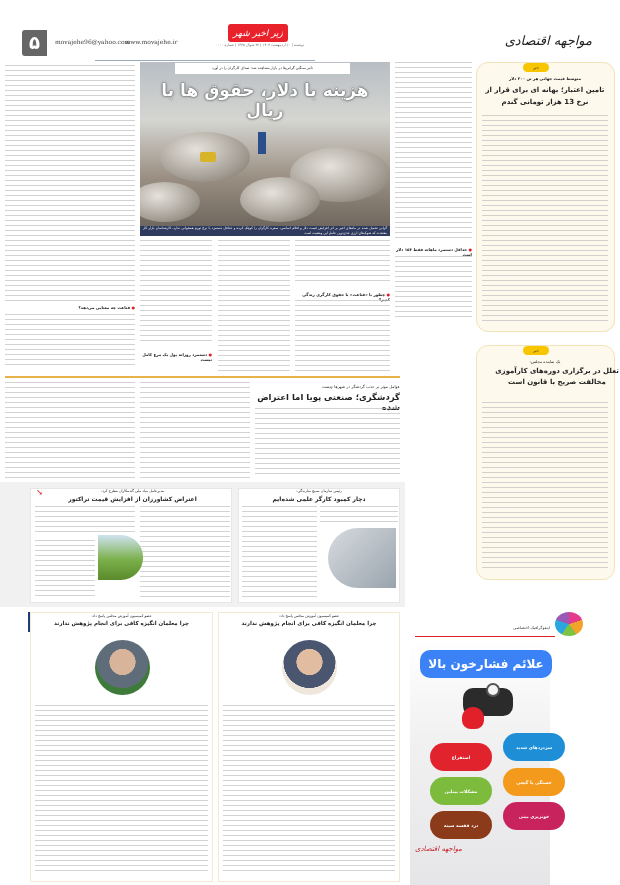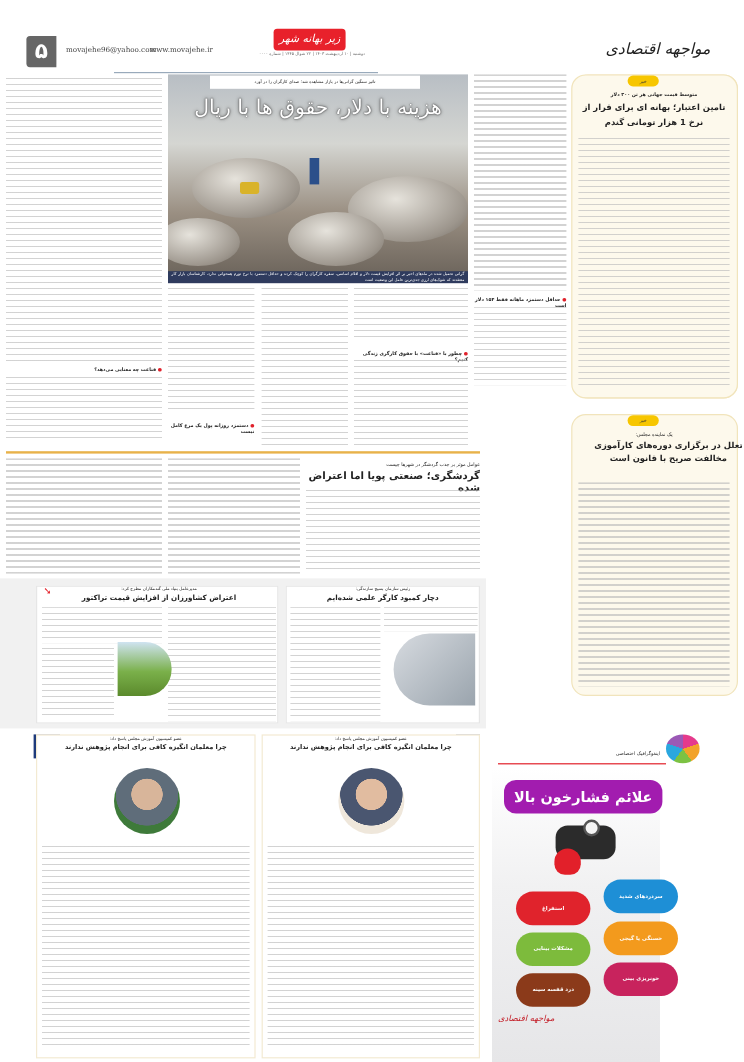--- a/index.html
+++ b/index.html
@@ -17,35 +17,35 @@
 .box-y{background:#fdf9ec;border:1px solid #f1e4bb;border-radius:12px}
 .tag{background:#f7c600;color:#333;font-size:4px;text-align:center;border-radius:8px}
 .kicker{font-size:4px;color:#222;text-align:center;font-weight:bold}
 .title{font-size:8px;color:#222;text-align:center;font-weight:bold;line-height:13px}
 .subhead{font-size:4px;color:#222;font-weight:bold}
 .subhead .dot{color:#e0212b}
 .card{background:#fff;border:1px solid #e6e6e6}
 .hero{left:140px;top:62px;width:250px;height:165px;background:linear-gradient(180deg,#b8bec4 0%,#d5d6d2 35%,#9a8f82 70%,#6f675e 100%);overflow:hidden}
 .hero .coin{position:absolute;border-radius:50%;background:radial-gradient(ellipse at 40% 35%,#e6e3dc,#9c958c 70%,#6d675f);}
 .hero-kicker{left:175px;top:63px;width:175px;height:11px;background:#fff;font-size:3.6px;text-align:center;line-height:11px;color:#222}
-.hero-title{left:145px;top:80px;width:240px;font-size:17px;font-weight:normal;color:#fff;text-align:center;text-shadow:0 0 3px #555,0 0 1px #000}
+.hero-title{left:145px;top:80px;width:240px;font-size:17px;font-weight:bold;color:#fff;text-align:center;text-shadow:0 0 3px #555,0 0 1px #000}
 .caption{left:140px;top:226px;width:250px;height:10px;background:#2f3b5e;color:#fff;font-size:3.3px;line-height:5px;padding:0 3px;text-align:justify}
 .bp-panel{left:410px;top:640px;width:140px;height:245px;background:linear-gradient(180deg,#fff 0%,#f1f1f2 40%,#e6e6e8 100%)}
-.bp-banner{left:420px;top:650px;width:132px;height:28px;background:#a21caf;border-radius:10px;color:#fff;font-weight:bold;font-size:12px;text-align:center;line-height:28px}
+.bp-banner{left:420px;top:650px;width:132px;height:28px;background:#3b82f6;border-radius:10px;color:#fff;font-weight:bold;font-size:12px;text-align:center;line-height:28px}
 .pill{position:absolute;height:28px;border-radius:14px;color:#fff;font-size:4.5px;font-weight:bold;text-align:center;display:flex;align-items:center;justify-content:center;line-height:7px;padding:0 10px}
 .bluebar{background:#1e3a7a}
 </style>
 </head>
 <body>
 
 <div class="abs hdr"></div>
 <div class="abs pagenum">۵</div>
 <div class="abs email">movajehe96@yahoo.com</div>
 <div class="abs web">www.movajehe.ir</div>
-<div class="abs brand">زیر بهانه شهر</div>
+<div class="abs brand">زیر اخیر شهر</div>
 <div class="abs dateline">دوشنبه | ۱۰ اردیبهشت ۱۴۰۳ | ۲۲ شوال ۱۴۴۵ | شماره ۰۰۰۰</div>
 <div class="abs logo">مواجهه اقتصادی</div>
 <div class="abs hrule"></div>
 
 <div class="abs hero">
   <div class="coin" style="left:20px;top:70px;width:90px;height:50px"></div>
   <div class="coin" style="left:150px;top:85px;width:100px;height:55px"></div>
   <div class="coin" style="left:100px;top:115px;width:80px;height:45px"></div>
   <div class="coin" style="left:-10px;top:120px;width:70px;height:40px"></div>
   <div style="position:absolute;left:118px;top:70px;width:8px;height:22px;background:#2b4f8a"></div>
@@ -66,21 +66,21 @@
 <div class="abs subhead" style="left:5px;top:305px;width:130px"><span class="dot">● </span><span>قناعت چه معنایی می‌دهد؟</span></div>
 <div class="abs lines" style="left:5px;top:314px;width:130px;height:55px"></div>
 
 <div class="abs lines" style="left:395px;top:62px;width:82px;height:60px;opacity:0"></div>
 <div class="abs lines" style="left:380px;top:65px;width:0;height:0"></div>
 
 <div class="abs box-y" style="left:475px;top:62px;width:140px;height:270px;left:478px;width:137px"></div>
 <div class="abs box-y" style="left:476px;top:62px;width:139px;height:270px"></div>
 <div class="abs tag" style="left:523px;top:63px;width:26px;height:9px;line-height:9px">خبر</div>
 <div class="abs kicker" style="left:480px;top:76px;width:130px">متوسط قیمت جهانی هر تن ۳۰۰ دلار</div>
-<div class="abs title" style="left:482px;top:84px;width:126px;font-size:7px;line-height:12px">تامین اعتبار؛ بهانه ای برای قرار از نرخ 1 هزار تومانی گندم</div>
+<div class="abs title" style="left:482px;top:84px;width:126px;font-size:7px;line-height:12px">تامین اعتبار؛ بهانه ای برای قرار از نرخ 13 هزار تومانی گندم</div>
 <div class="abs lines" style="left:482px;top:115px;width:126px;height:210px"></div>
 
 <div class="abs lines" style="left:395px;top:62px;width:77px;height:180px"></div>
 <div class="abs subhead" style="left:395px;top:247px;width:77px"><span class="dot">● </span><span>حداقل دستمزد ماهانه فقط ۱۵۴ دلار است</span></div>
 <div class="abs lines" style="left:395px;top:256px;width:77px;height:65px"></div>
 
 <div class="abs" style="left:5px;top:376px;width:395px;height:2px;background:#e8b24a"></div>
 
 <div class="abs kicker" style="left:260px;top:384px;width:140px;text-align:right;font-weight:normal">عوامل موثر بر جذب گردشگر در شهرها چیست</div>
 <div class="abs" style="left:255px;top:392px;width:145px;font-size:8.5px;font-weight:bold;color:#222;text-align:right">گردشگری؛ صنعتی پویا اما اعتراض شده</div>

